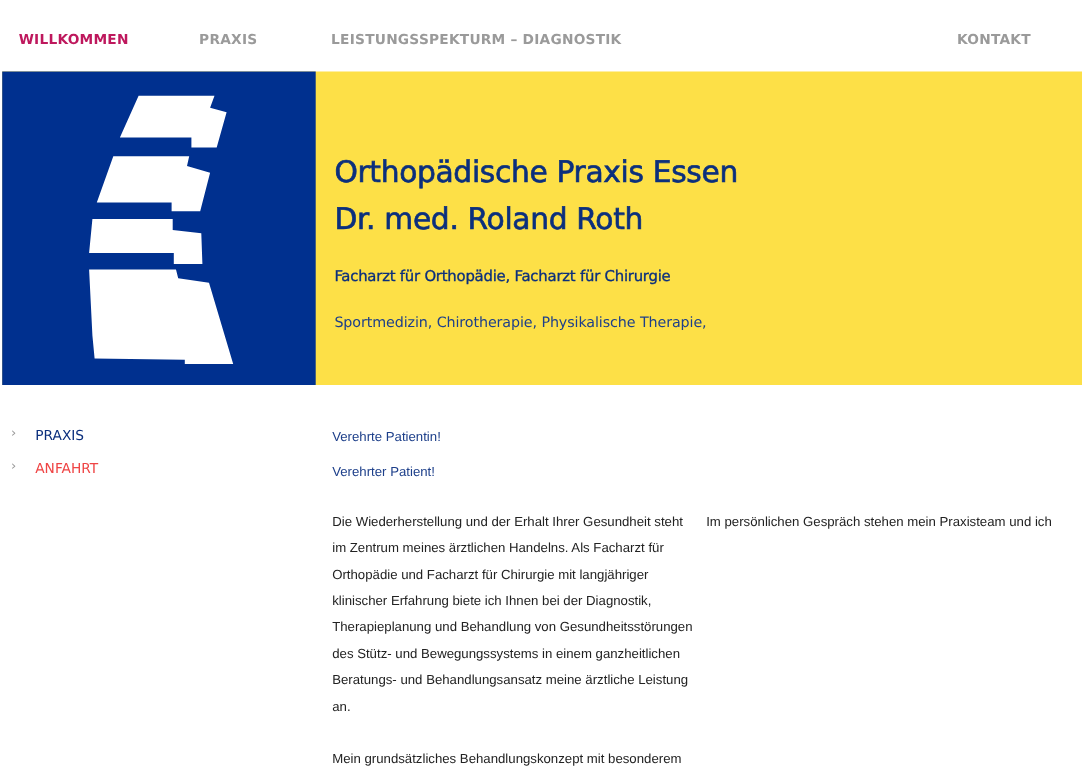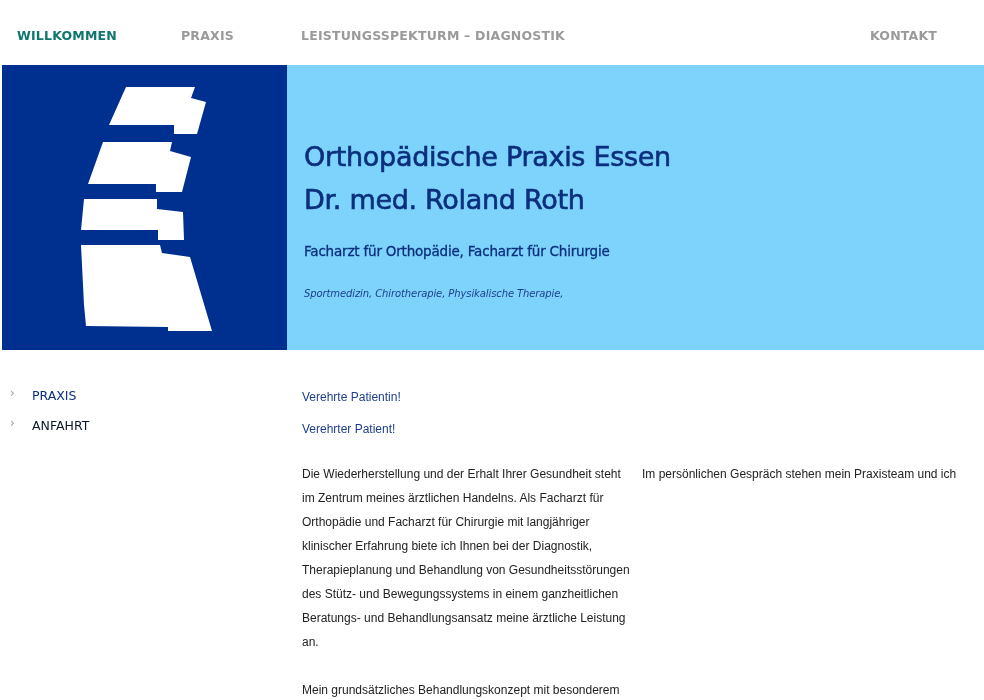--- a/index.html
+++ b/index.html
@@ -12,24 +12,24 @@
   .topnav {
     position: absolute; left: 0; top: 0; width: 984px; height: 65px;
   }
   .topnav a {
     position: absolute; top: 28px;
     font-family: "DejaVu Sans", sans-serif;
     font-weight: bold; font-size: 12.5px; letter-spacing: 0.2px;
     color: #9a9a9a; text-decoration: none; white-space: nowrap;
     cursor: pointer;
   }
-  .topnav a.active { color: #0f766e; }
+  .topnav a.active { color: #be185d; }
   .banner {
     position: absolute; left: 2px; top: 65px; width: 982px; height: 285px;
-    background: #7dd3fc;
+    background: #fde047;
   }
   .logo {
     position: absolute; left: 0; top: 0; width: 285px; height: 285px;
     background: #00308f;
   }
   .logo svg { position: absolute; left: 0; top: 0; }
   .banner-text {
     position: absolute; left: 302px; top: 0; color: #0b2f7d;
   }
   .title1, .title2 {
@@ -39,31 +39,31 @@
     letter-spacing: -0.3px;
   }
   .title1 { top: 76px; }
   .title2 { top: 119px; }
   .subtitle {
     position: absolute; left: 0; top: 178px; white-space: nowrap;
     font-size: 13.5px; -webkit-text-stroke: 0.3px #0b2f7d; letter-spacing: -0.2px; text-align: right;
   }
   .specialties {
     position: absolute; left: 0; top: 219px; white-space: nowrap;
-    font-size: 10px; line-height: 20px; color: #1d3f8a; letter-spacing: -0.1px; font-style: italic;
+    font-size: 13px; line-height: 20px; color: #1d3f8a; letter-spacing: -0.1px;
   }
   .sidenav { position: absolute; left: 10px; top: 385px; }
   .sidenav .item {
     position: relative; height: 30px; cursor: pointer;
     font-family: "DejaVu Sans", sans-serif; font-size: 12.5px;
   }
   .sidenav .chev {
     position: absolute; left: 0; top: 1px; color: #9a9a9a; font-size: 12px;
   }
-  .sidenav .label { position: absolute; left: 22px; top: 3px; color: #0f172a; }
+  .sidenav .label { position: absolute; left: 22px; top: 3px; color: #ef4444; }
   .sidenav .item.active .label { color: #0b2f7d; }
   .greeting {
     position: absolute; left: 302px; white-space: nowrap;
     font-family: "Liberation Sans", sans-serif; font-size: 12px; color: #1d3f8a;
   }
   .greet1 { top: 390px; }
   .greet2 { top: 422px; }
   .col {
     position: absolute; top: 462px; width: 330px;
     font-family: "Liberation Sans", sans-serif; font-size: 12px;

